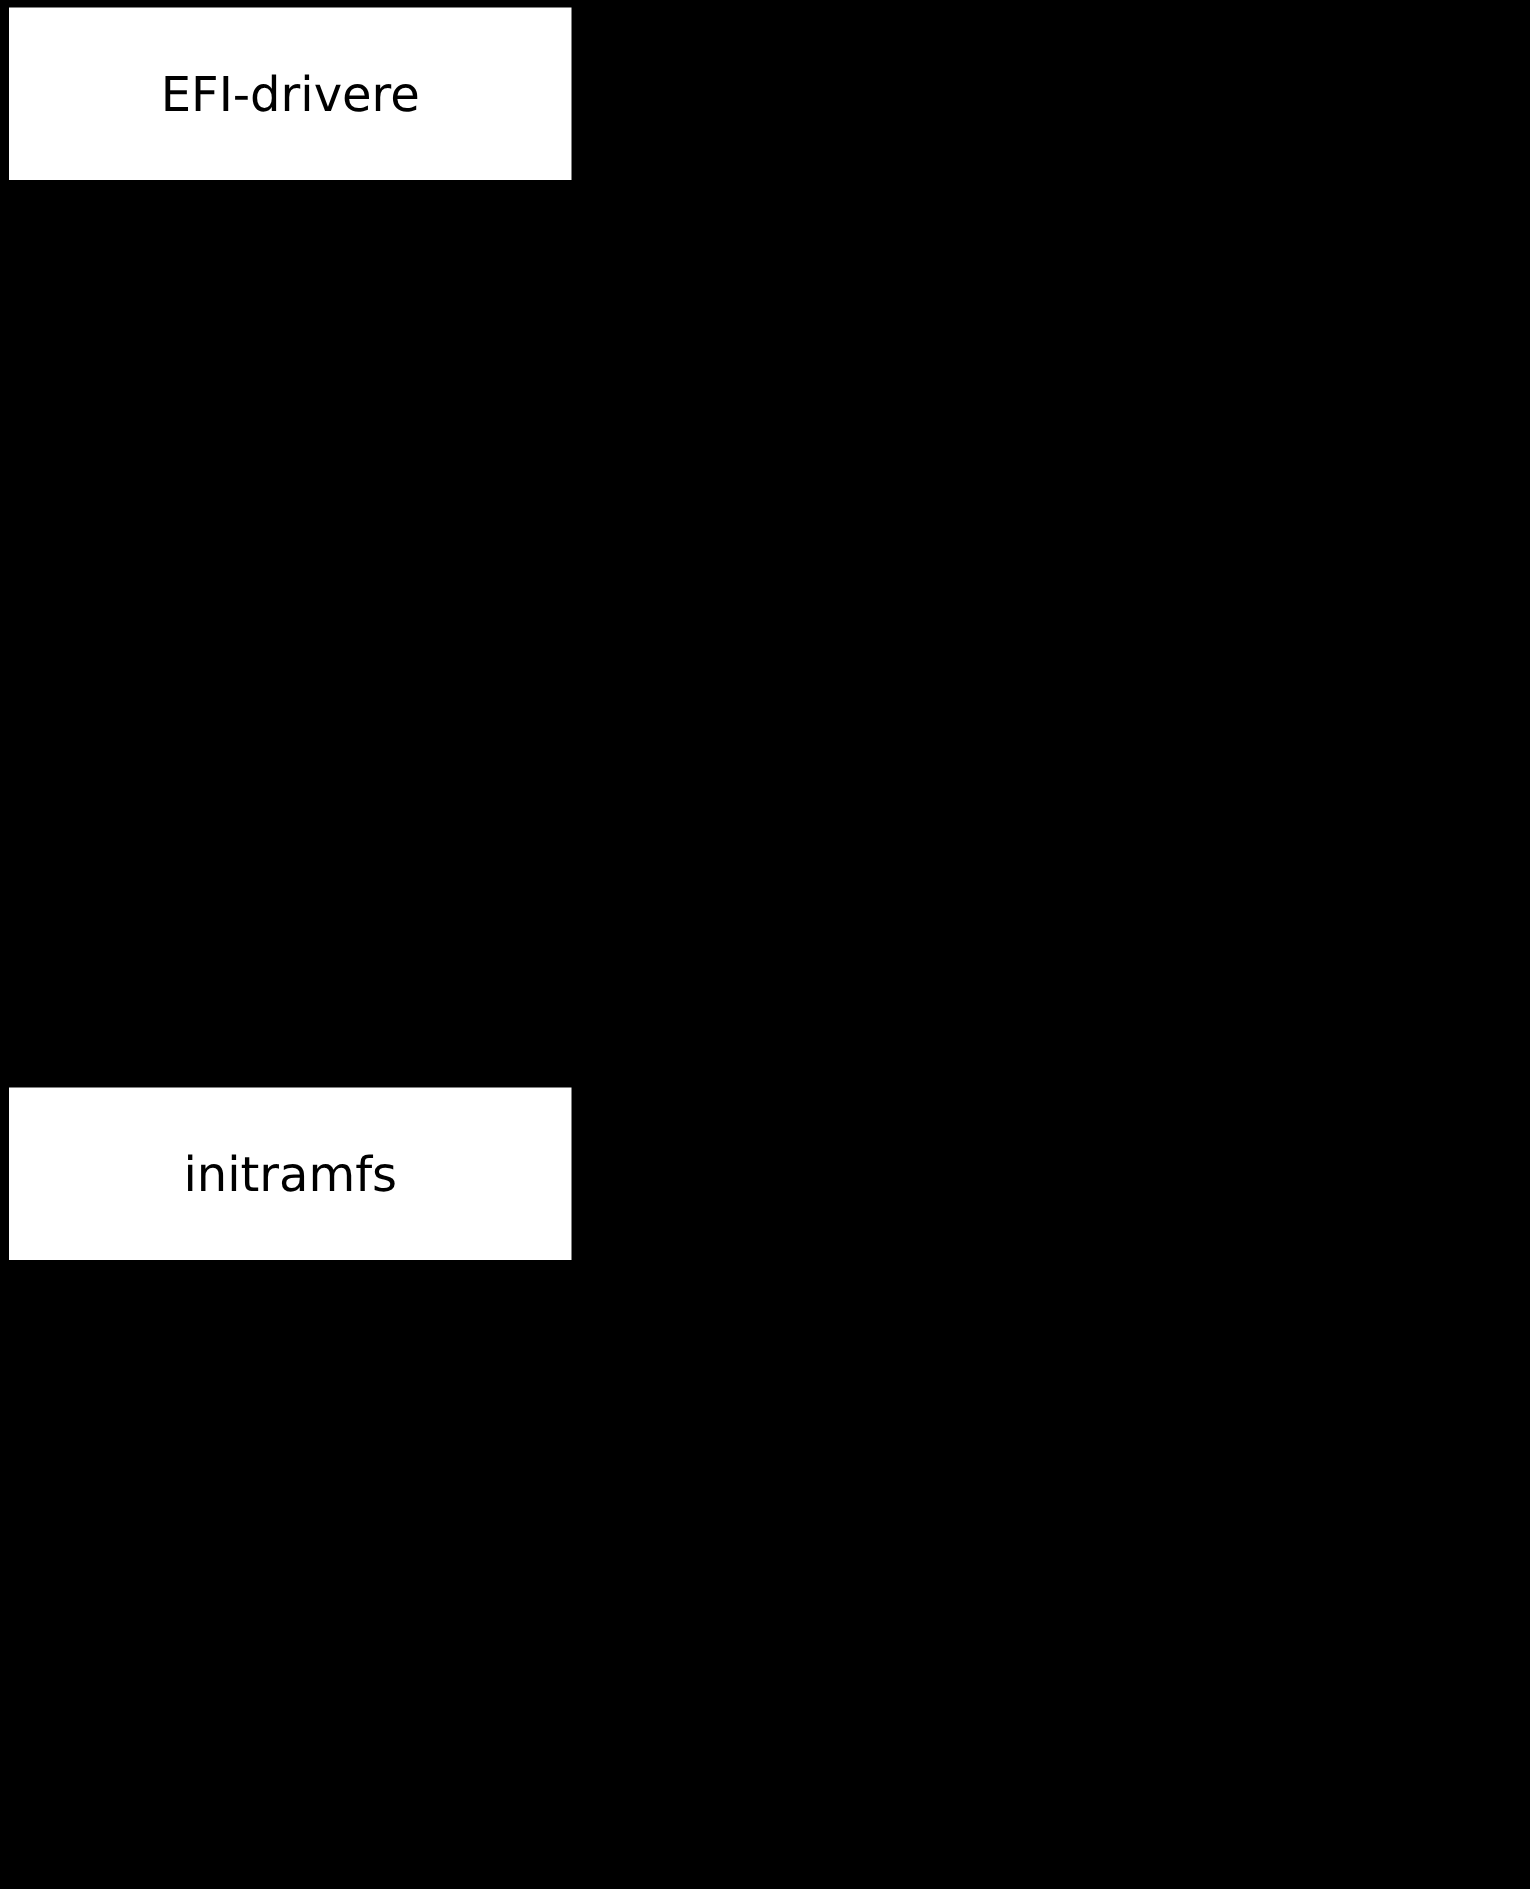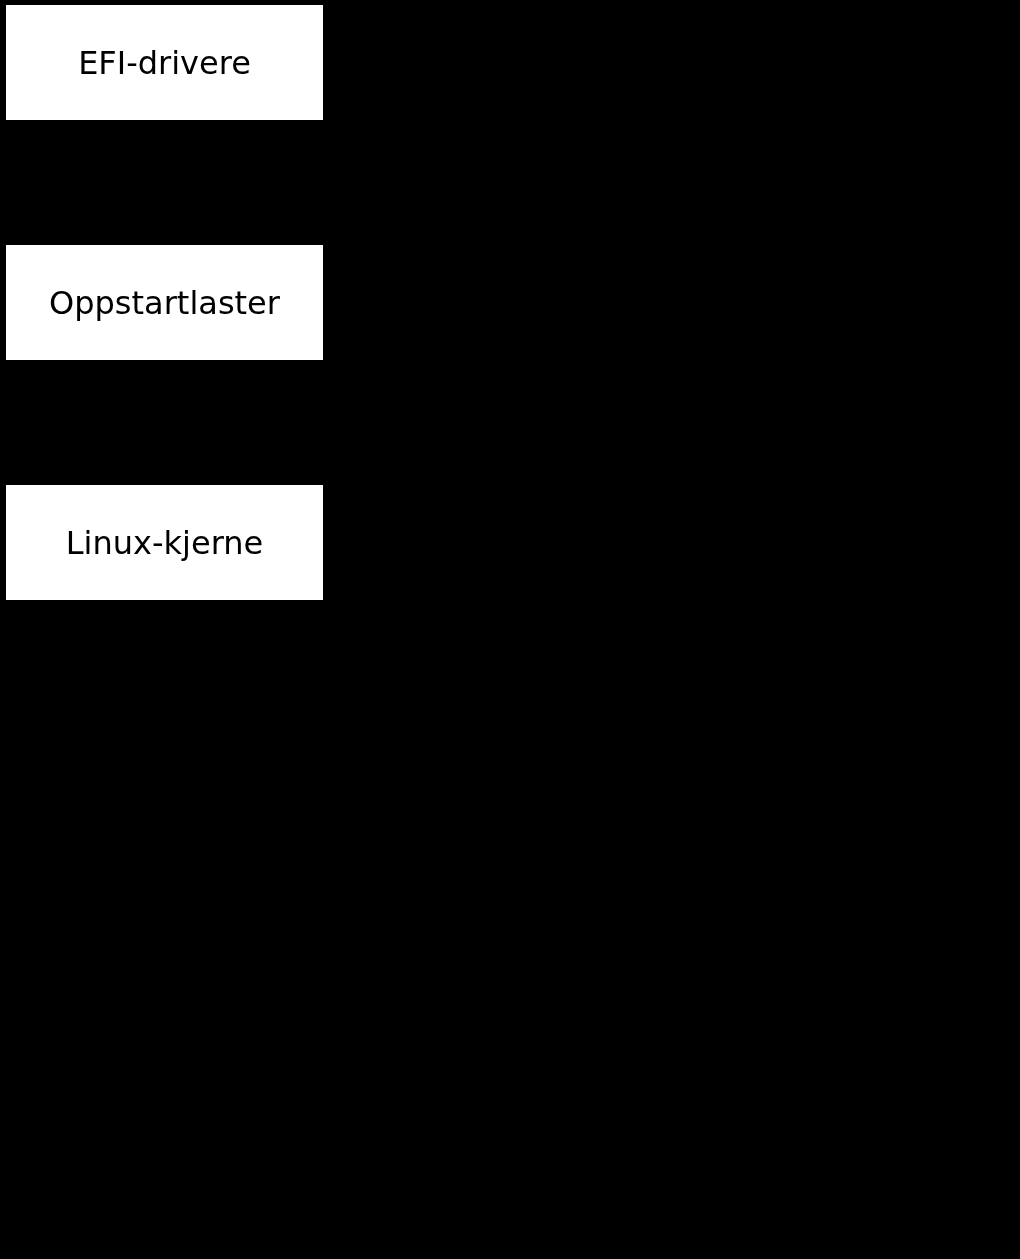--- a/index.html
+++ b/index.html
@@ -16,21 +16,21 @@
   }
   #diagram-canvas {
     position: relative;
     width: 1020px;
     height: 1259px;
     background: #000000;
   }
   .stage-box {
     position: absolute;
     left: 6px;
-    width: 317px;
+    width: 375px;
     height: 115px;
     background: #ffffff;
     box-sizing: border-box;
     display: flex;
     align-items: center;
     justify-content: center;
     overflow: hidden;
   }
   .stage-label {
     color: #000000;
@@ -50,23 +50,20 @@
 </style>
 </head>
 <body>
 
 <div id="diagram-canvas">
 
   <div class="stage-box s0">
     <span class="stage-label">EFI-drivere</span>
   </div>
 
-  <div class="stage-box s1">
-    <span class="stage-label">Oppstartlaster</span>
+
+
+  <div class="stage-box s3">
+    <span class="stage-label">initramfs</span>
   </div>
-
-  <div class="stage-box s2">
-    <span class="stage-label">Linux-kjerne</span>
-  </div>
-
 
 
 </div>
 
 </body></html>

